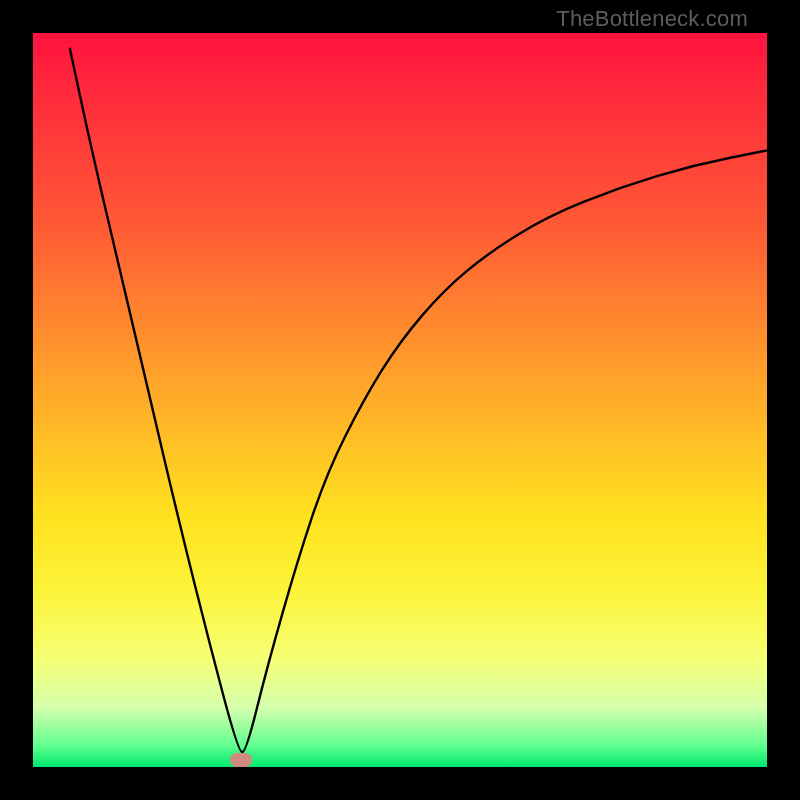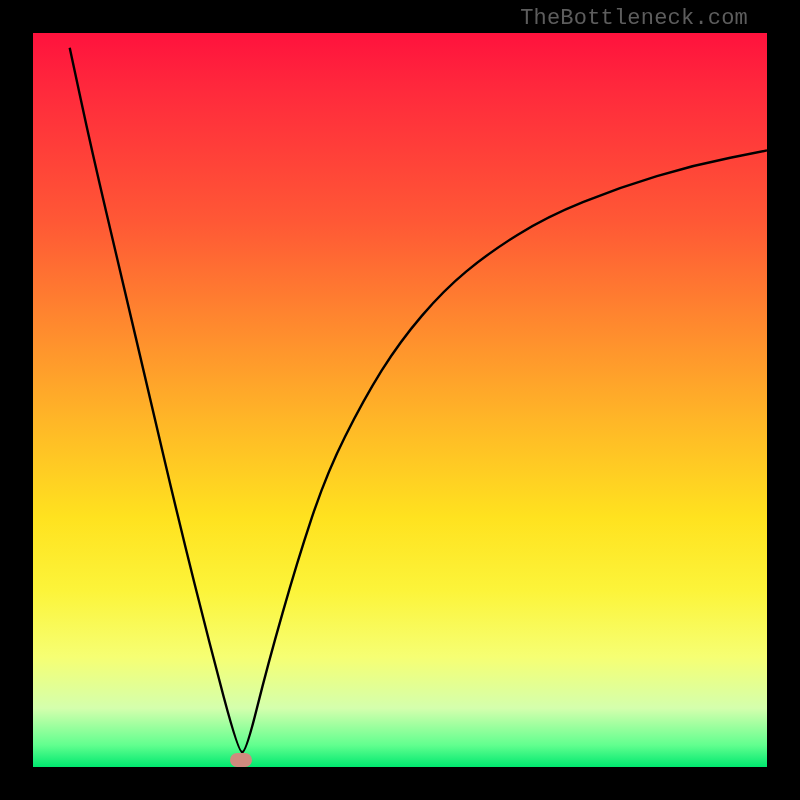--- a/index.html
+++ b/index.html
@@ -9,21 +9,20 @@
     height: 800px;
     background: #000;
     font-family: Arial, Helvetica, sans-serif;
     overflow: hidden;
   }
   .frame {
     position: relative;
     width: 762px;
     height: 800px;
     background: #000;
-    font-family: Liberation Mono, monospace;
   }
   .watermark {
     position: absolute;
     top: 6px;
     right: 14px;
     color: #5d5d5d;
     font-size: 22px;
     font-weight: 500;
     letter-spacing: 0.2px;
   }

